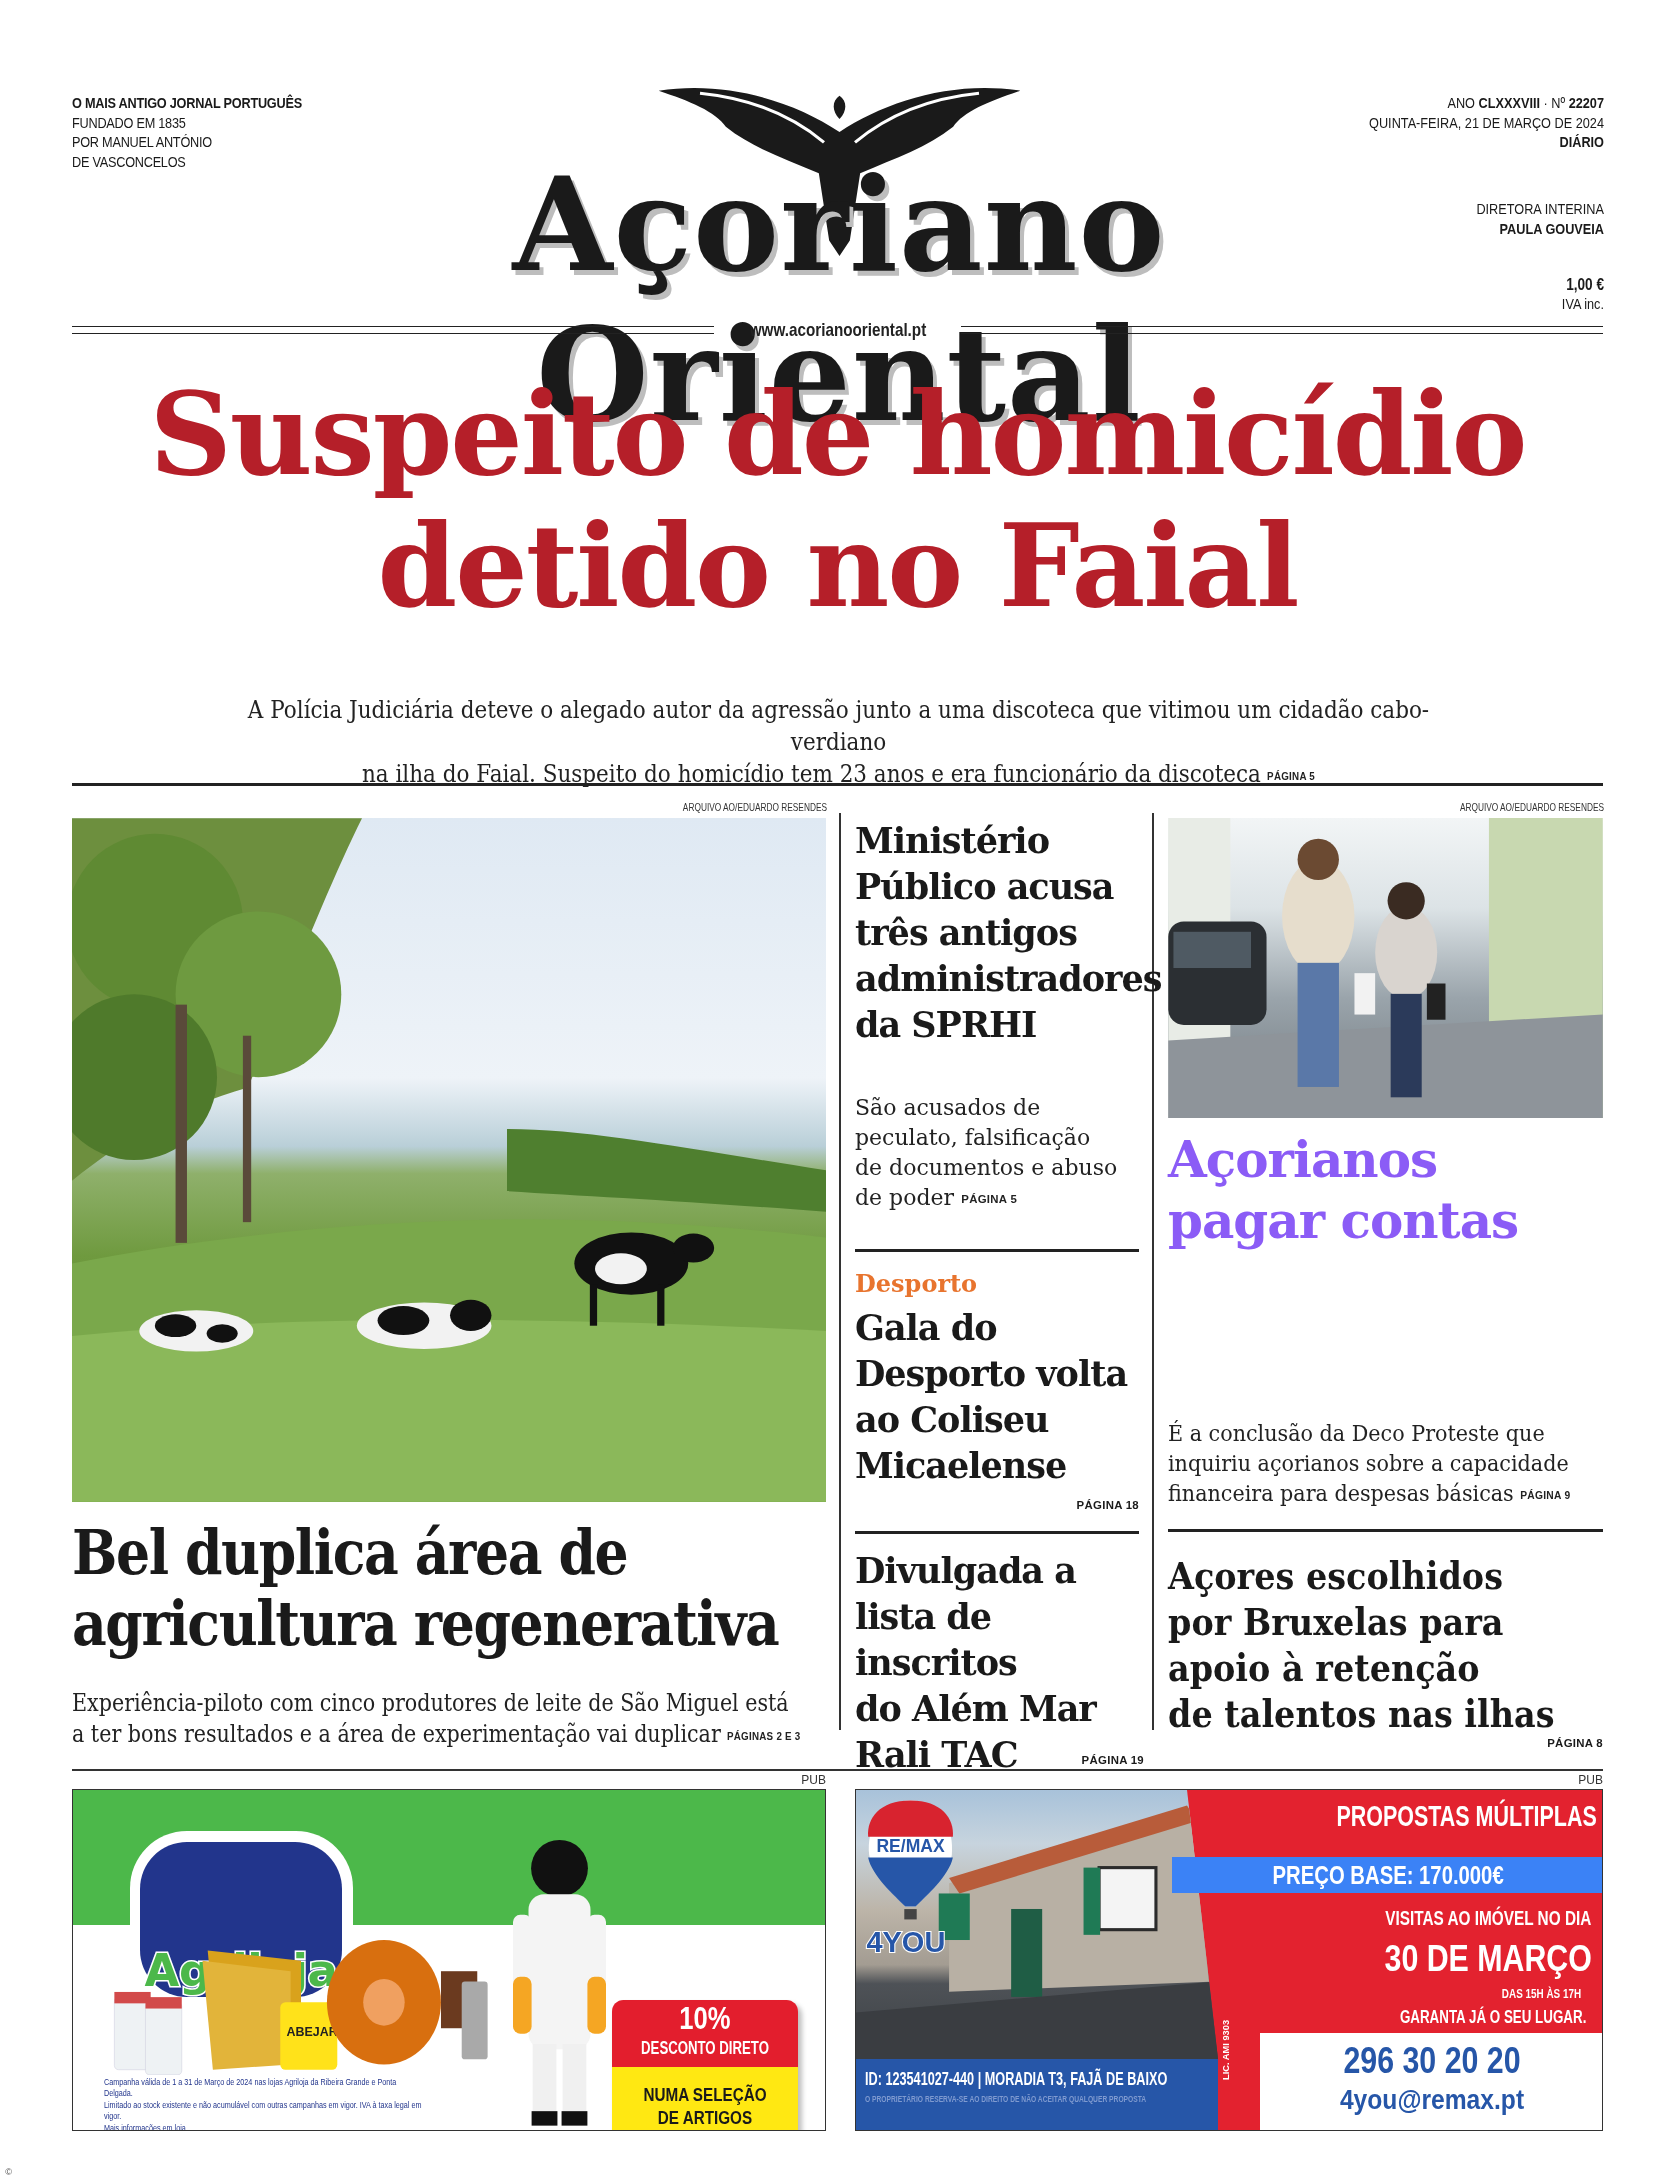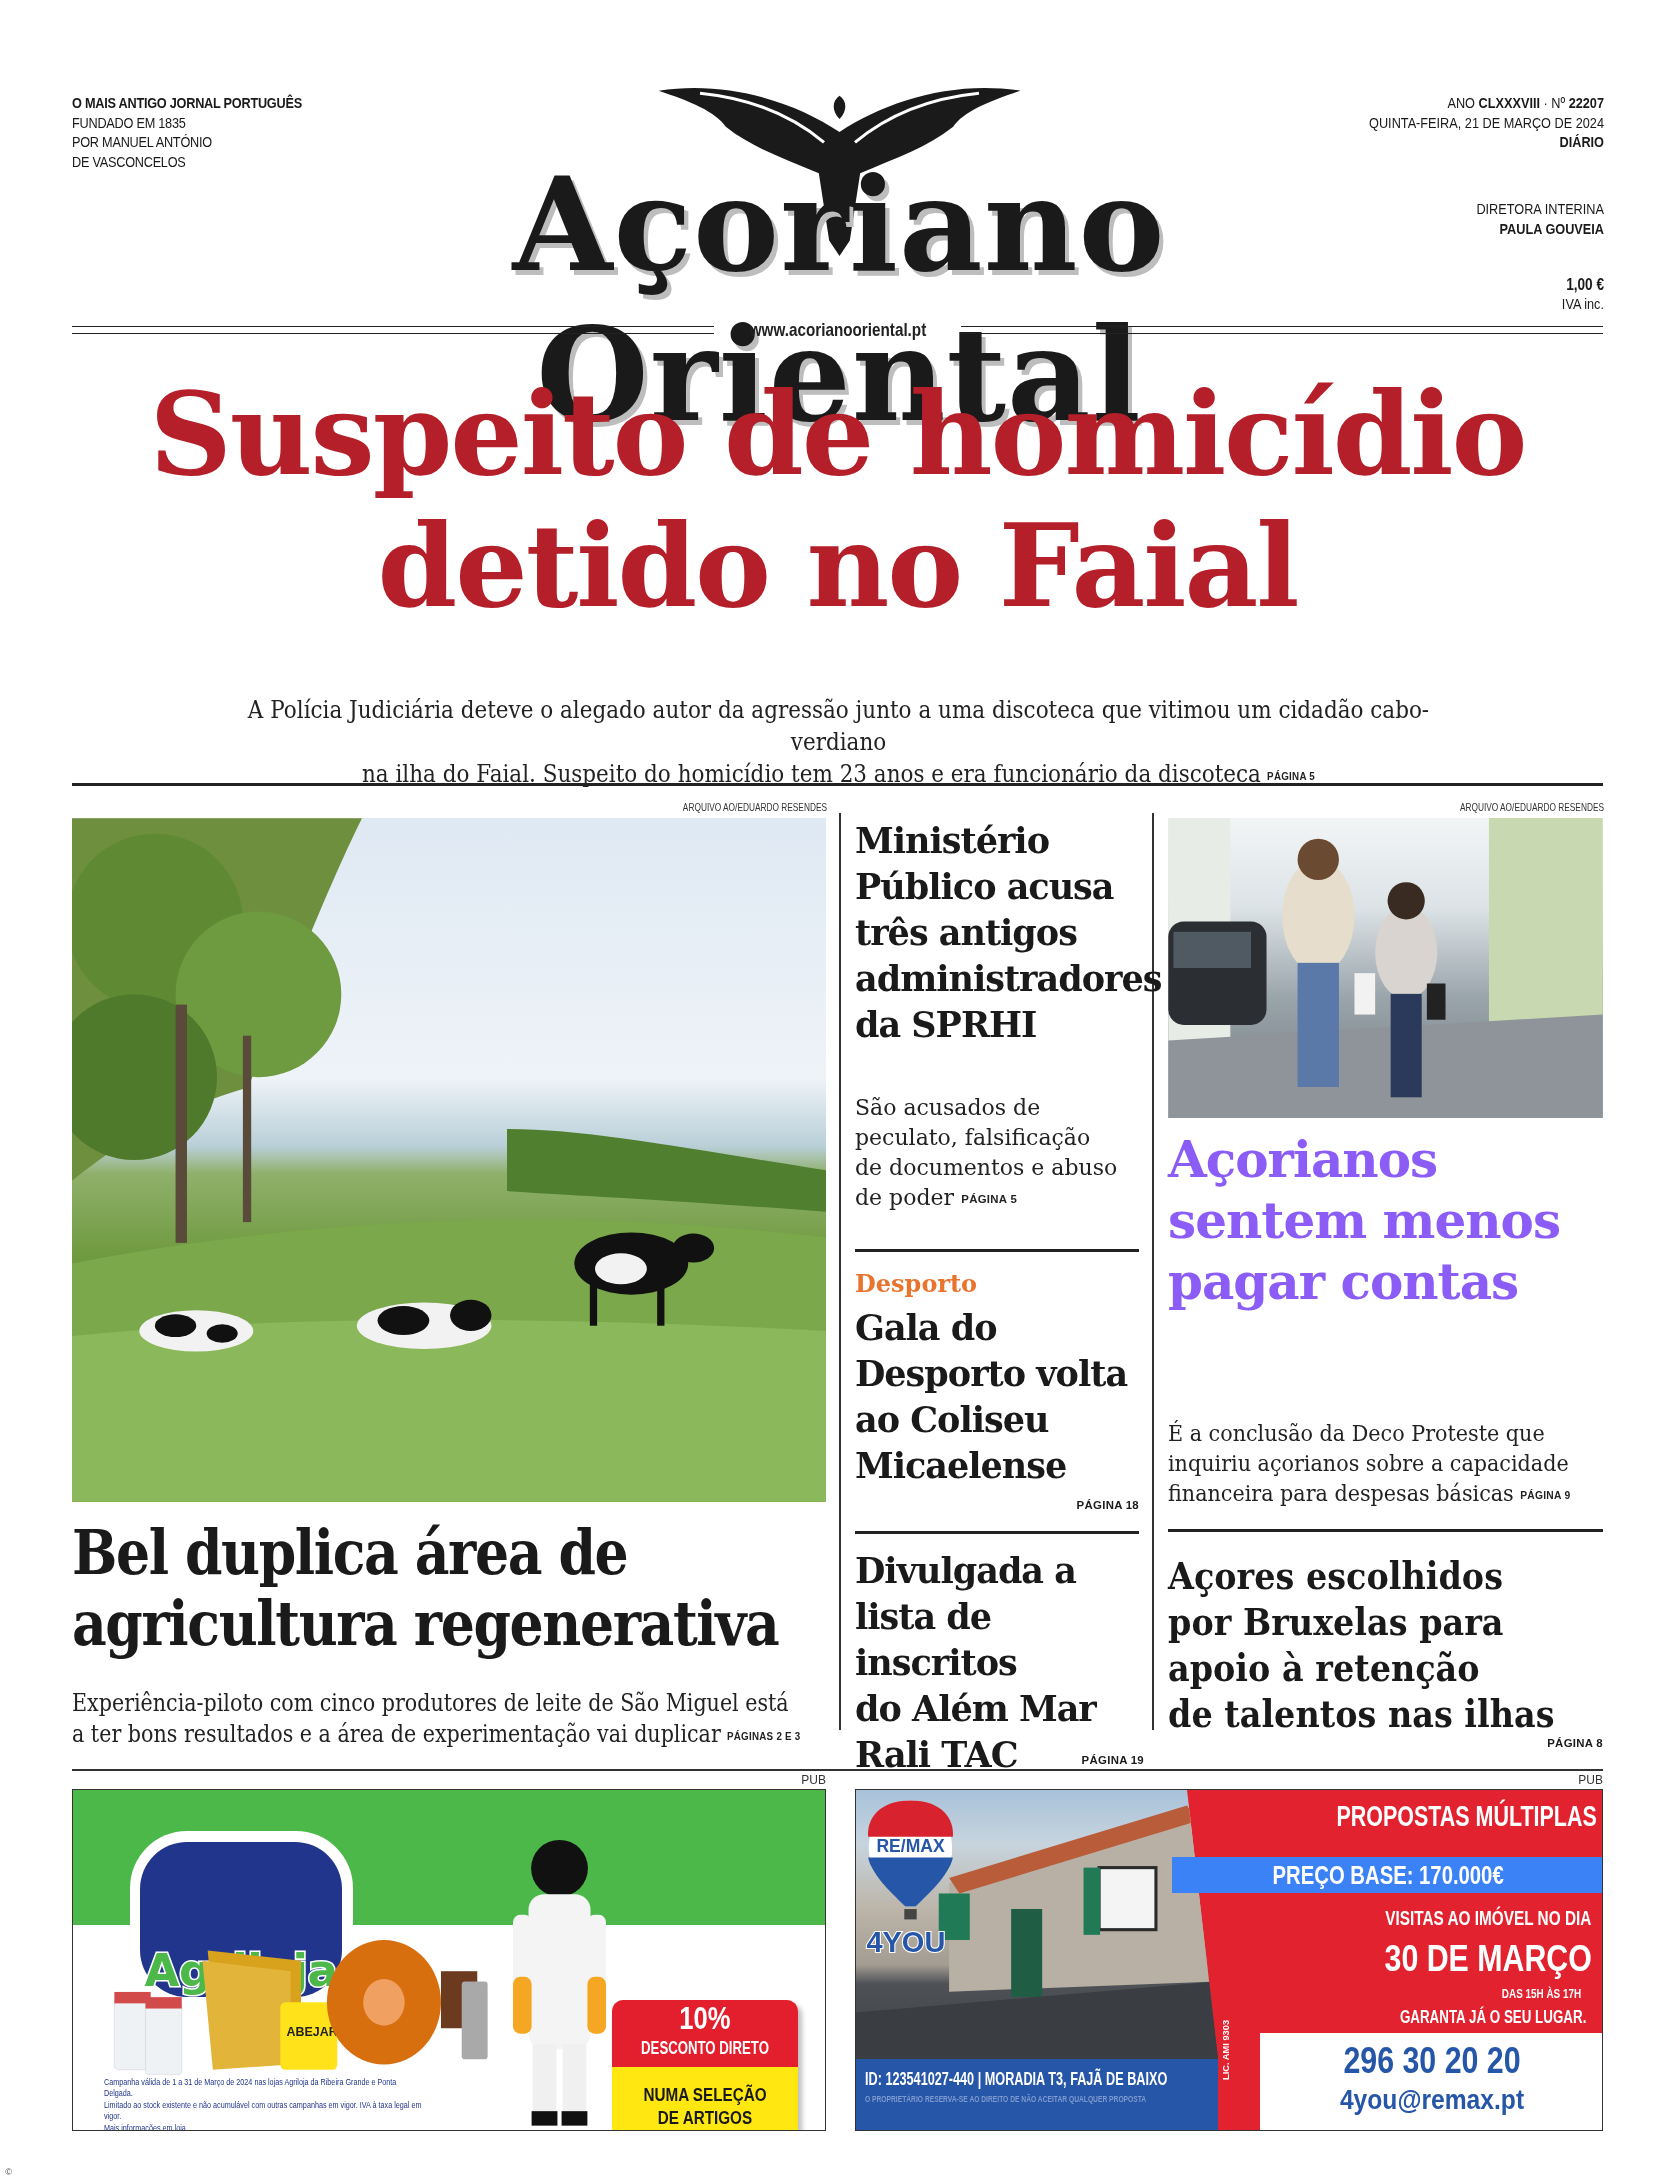--- a/index.html
+++ b/index.html
@@ -239,21 +239,20 @@
     <ellipse cx="460" cy="260" rx="60" ry="90" fill="#d9d4cf"></ellipse>
     <rect x="430" y="340" width="60" height="200" fill="#2b3a5a"></rect>
     <circle cx="460" cy="160" r="36" fill="#3a2b22"></circle>
     <rect x="360" y="300" width="40" height="80" fill="#f2f2f2"></rect>
     <rect x="500" y="320" width="36" height="70" fill="#222"></rect>
   </svg>
 </div>
 
 <div class="abs h-right" style="left:1168px; top:1129px; width:445px;">
   <div>Açorianos</div>
-  <div>sentem menos</div>
   <div>pagar contas</div>
 </div>
 <div class="abs s-right" style="left:1168px; top:1418px; width:476px;">
   <div>É a conclusão da Deco Proteste que</div>
   <div>inquiriu açorianos sobre a capacidade</div>
   <div><span>financeira para despesas básicas</span><span class="pg">PÁGINA 9</span></div>
 </div>
 <div class="abs hr" style="left:1168px; top:1529px; width:435px;"></div>
 
 <div class="abs h-right2" style="left:1168px; top:1553px; width:476px;">

